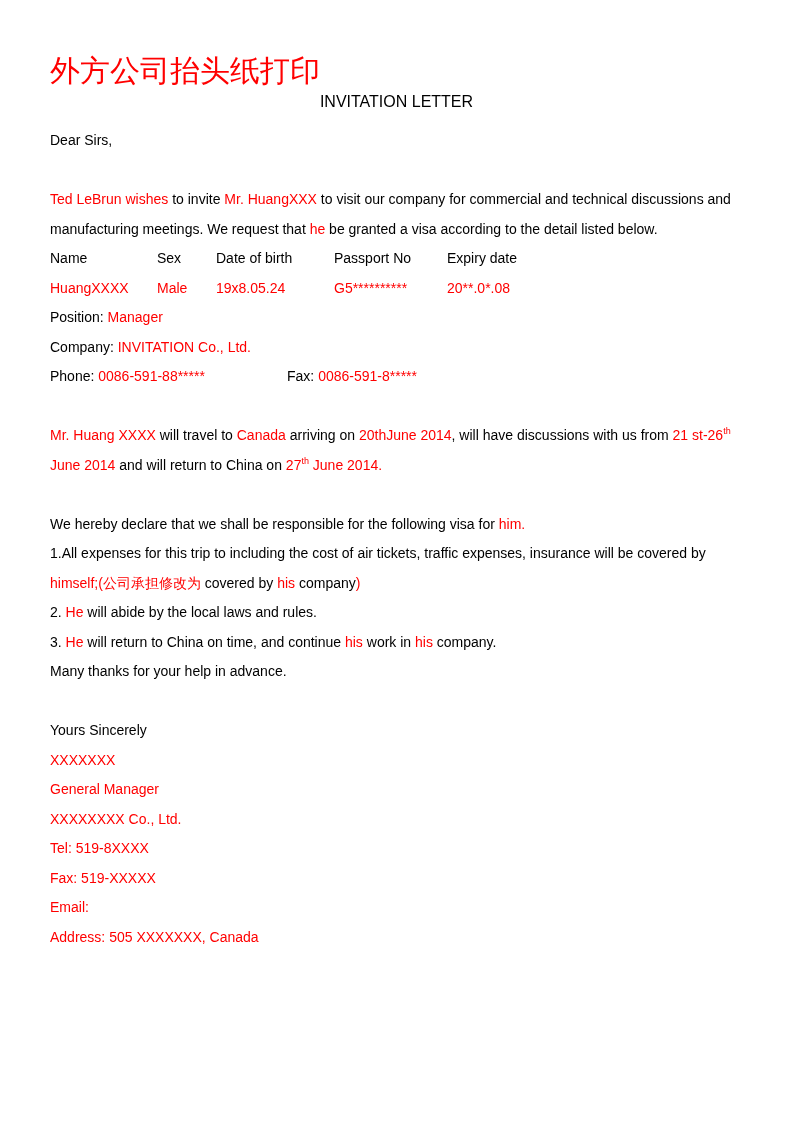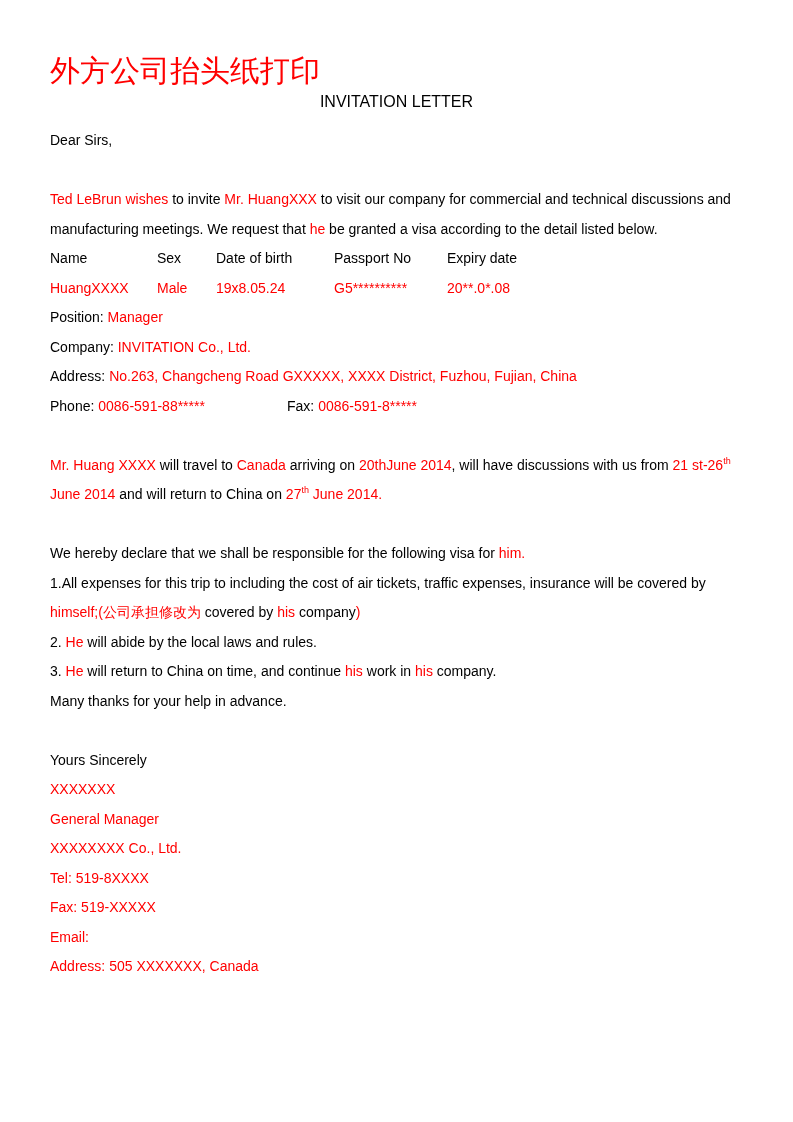--- a/index.html
+++ b/index.html
@@ -62,21 +62,20 @@
   <div class="doc-subtitle">INVITATION LETTER</div>
   <div class="letter-body">
       <div class="line"><span class="run black" style="color: rgb(0, 0, 0);">Dear Sirs,</span></div>
       <div class="line">&nbsp;</div>
       <div class="line"><span class="run red" style="color: rgb(255, 0, 0);">Ted LeBrun wishes</span><span class="run black" style="color: rgb(0, 0, 0);"> to invite </span><span class="run red" style="color: rgb(255, 0, 0);">Mr. HuangXXX</span><span class="run black" style="color: rgb(0, 0, 0);"> to visit our company for commercial and technical discussions and</span></div>
       <div class="line"><span class="run black" style="color: rgb(0, 0, 0);">manufacturing meetings. We request that </span><span class="run red" style="color: rgb(255, 0, 0);">he</span><span class="run black" style="color: rgb(0, 0, 0);"> be granted a visa according to the detail listed below.</span></div>
       <div class="line"><span class="col" style="width: 107px;"><span class="run black" style="color: rgb(0, 0, 0);">Name</span></span><span class="col" style="width: 59px;"><span class="run black" style="color: rgb(0, 0, 0);">Sex</span></span><span class="col" style="width: 118px;"><span class="run black" style="color: rgb(0, 0, 0);">Date of birth</span></span><span class="col" style="width: 113px;"><span class="run black" style="color: rgb(0, 0, 0);">Passport No</span></span><span class="col"><span class="run black" style="color: rgb(0, 0, 0);">Expiry date</span></span></div>
       <div class="line"><span class="col" style="width: 107px;"><span class="run red" style="color: rgb(255, 0, 0);">HuangXXXX</span></span><span class="col" style="width: 59px;"><span class="run red" style="color: rgb(255, 0, 0);">Male</span></span><span class="col" style="width: 118px;"><span class="run red" style="color: rgb(255, 0, 0);">19x8.05.24</span></span><span class="col" style="width: 113px;"><span class="run red" style="color: rgb(255, 0, 0);">G5**********</span></span><span class="col"><span class="run red" style="color: rgb(255, 0, 0);">20**.0*.08</span></span></div>
       <div class="line"><span class="run black" style="color: rgb(0, 0, 0);">Position: </span><span class="run red" style="color: rgb(255, 0, 0);">Manager</span></div>
       <div class="line"><span class="run black" style="color: rgb(0, 0, 0);">Company: </span><span class="run red" style="color: rgb(255, 0, 0);">INVITATION Co., Ltd.</span></div>
-      <div class="line"><span class="run black" style="color: rgb(0, 0, 0);">Address: </span><span class="run red" style="color: rgb(255, 0, 0);">No.263, Changcheng Road GXXXXX, XXXX District, Fuzhou, Fujian, China</span></div>
       <div class="line"><span class="col" style="width: 237px;"><span class="run black" style="color: rgb(0, 0, 0);">Phone: </span><span class="run red" style="color: rgb(255, 0, 0);">0086-591-88*****</span></span><span class="col"><span class="run black" style="color: rgb(0, 0, 0); text-align: center;">Fax: </span><span class="run red" style="color: rgb(255, 0, 0);">0086-591-8*****</span></span></div>
       <div class="line">&nbsp;</div>
       <div class="line"><span class="run red" style="color: rgb(255, 0, 0);">Mr. Huang XXXX</span><span class="run black" style="color: rgb(0, 0, 0);"> will travel to </span><span class="run red" style="color: rgb(255, 0, 0);">Canada</span><span class="run black" style="color: rgb(0, 0, 0);"> arriving on </span><span class="run red" style="color: rgb(255, 0, 0);">20thJune 2014</span><span class="run black" style="color: rgb(0, 0, 0);">, will have discussions with us from </span><span class="run red" style="color: rgb(255, 0, 0);">21 st-26</span><span class="run red sup" style="color: rgb(255, 0, 0);">th</span></div>
       <div class="line"><span class="run red" style="color: rgb(255, 0, 0);">June 2014</span><span class="run black" style="color: rgb(0, 0, 0);"> and will return to China on </span><span class="run red" style="color: rgb(255, 0, 0);">27</span><span class="run red sup" style="color: rgb(255, 0, 0);">th</span><span class="run red" style="color: rgb(255, 0, 0);"> June 2014.</span></div>
       <div class="line">&nbsp;</div>
       <div class="line"><span class="run black" style="color: rgb(0, 0, 0);">We hereby declare that we shall be responsible for the following visa for </span><span class="run red" style="color: rgb(255, 0, 0);">him.</span></div>
       <div class="line"><span class="run black" style="color: rgb(0, 0, 0);">1.All expenses for this trip to including the cost of air tickets, traffic expenses, insurance will be covered by</span></div>
       <div class="line"><span class="run red" style="color: rgb(255, 0, 0);">himself;(公司承担修改为</span><span class="run black" style="color: rgb(0, 0, 0);"> covered by </span><span class="run red" style="color: rgb(255, 0, 0);">his</span><span class="run black" style="color: rgb(0, 0, 0);"> company</span><span class="run red" style="color: rgb(255, 0, 0);">)</span></div>
       <div class="line"><span class="run black" style="color: rgb(0, 0, 0);">2. </span><span class="run red" style="color: rgb(255, 0, 0);">He</span><span class="run black" style="color: rgb(0, 0, 0);"> will abide by the local laws and rules.</span></div>
       <div class="line"><span class="run black" style="color: rgb(0, 0, 0);">3. </span><span class="run red" style="color: rgb(255, 0, 0);">He</span><span class="run black" style="color: rgb(0, 0, 0);"> will return to China on time, and continue </span><span class="run red" style="color: rgb(255, 0, 0);">his</span><span class="run black" style="color: rgb(0, 0, 0);"> work in </span><span class="run red" style="color: rgb(255, 0, 0);">his</span><span class="run black" style="color: rgb(0, 0, 0);"> company.</span></div>

